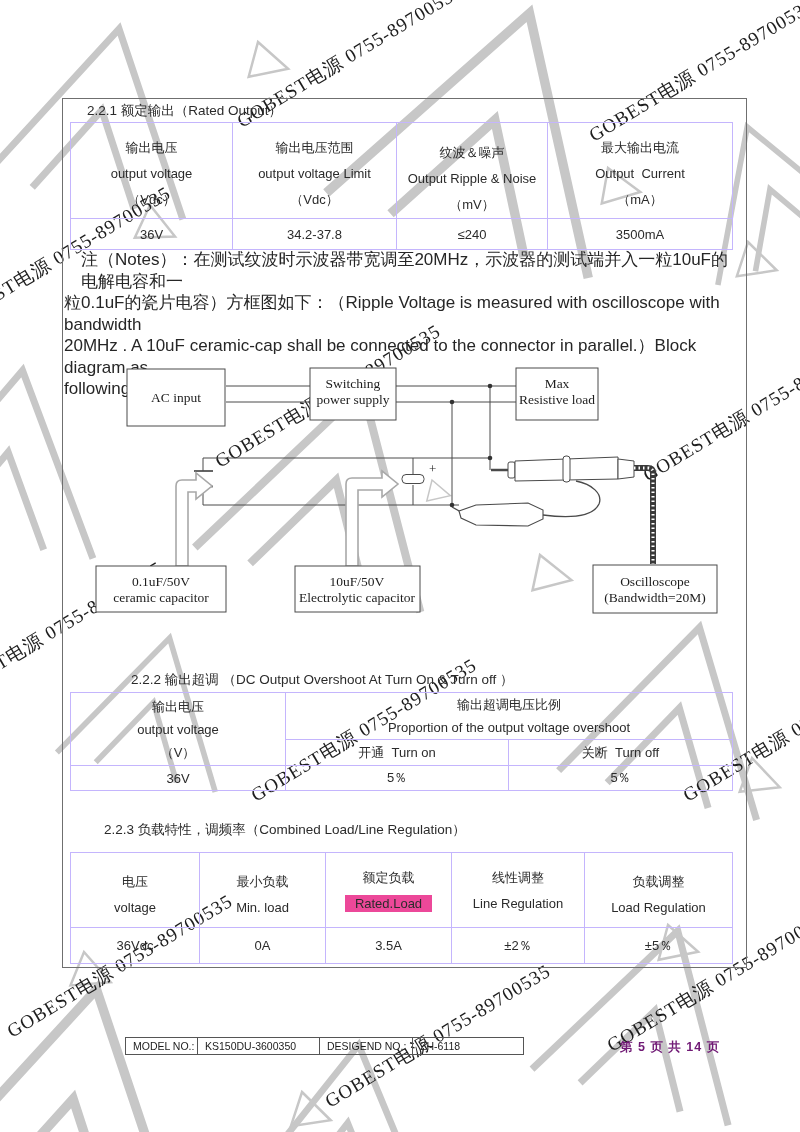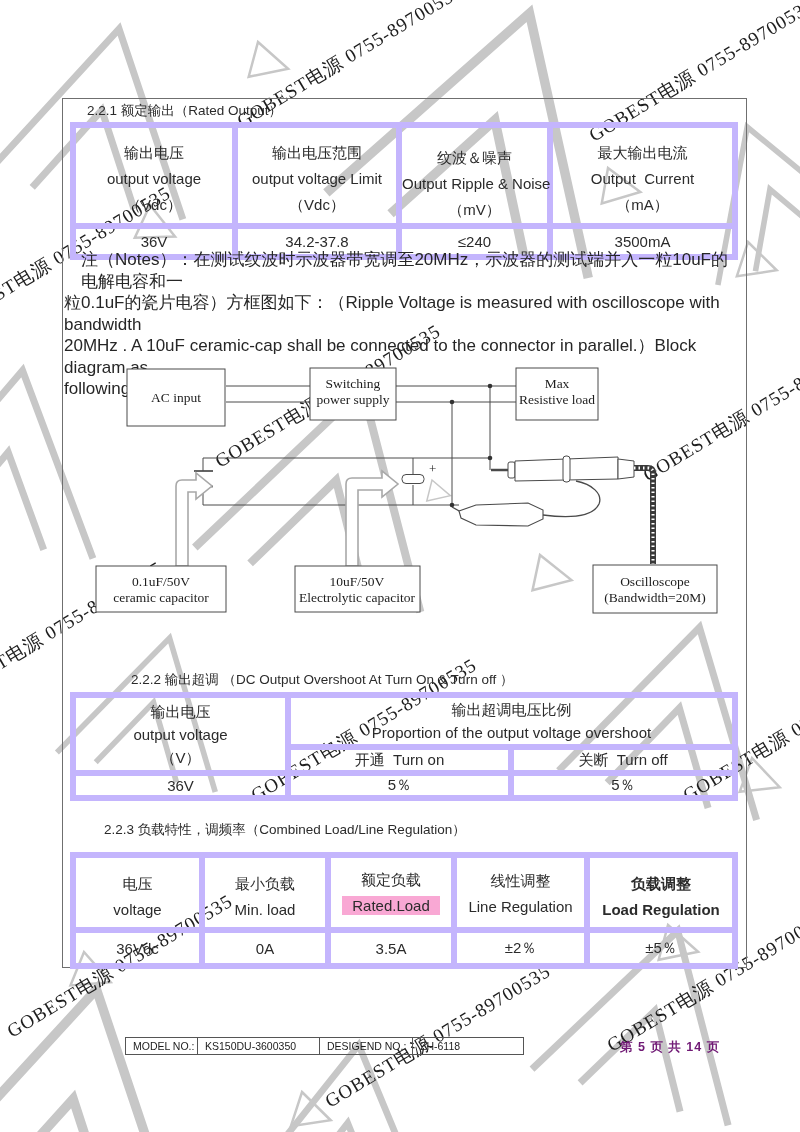--- a/index.html
+++ b/index.html
@@ -3,29 +3,29 @@
 <meta charset="utf-8">
 <style>
   html,body{margin:0;padding:0;}
   .page{position:relative;width:800px;height:1132px;background:#ffffff;overflow:hidden;
         font-family:"Liberation Sans", sans-serif;color:#2e2e2e;}
   .wm-layer{position:absolute;left:0;top:0;z-index:0;}
   .content{position:absolute;left:0;top:0;width:644px;height:1132px;z-index:1;}
   .frame{position:absolute;left:62px;top:98px;width:683px;height:868px;border:1px solid #6f6f6f;}
   .sec-title{position:absolute;font-size:13.5px;color:#2b2b2b;white-space:pre;}
   .t{position:absolute;border-collapse:collapse;table-layout:fixed;}
-  .t td{border:6px solid #c4b5fd;text-align:center;vertical-align:middle;padding:0;
-        font-size:15px;color:#2b2b2b;}
+  .t td{border:1px solid #c4b5fd;text-align:center;vertical-align:middle;padding:0;
+        font-size:13px;color:#2b2b2b;}
   .hcell{vertical-align:top;}
   .hline{line-height:26px;white-space:pre;}
   .hline2{line-height:23px;white-space:pre;}
   .val{white-space:pre;}
   .notes{position:absolute;left:64px;width:666px;font-size:17px;line-height:21.5px;color:#262626;}
   .notes .ind{padding-left:17px;}
-  .hl-bg{background:#f9a8d4;padding:1px 10px;}
+  .hl-bg{background:#ec4899;padding:1px 10px;}
   .ft{position:absolute;border-collapse:collapse;table-layout:fixed;}
   .ft td{border:1px solid #555;font-size:10.5px;color:#1c1c1c;text-align:left;
          padding:1px 0 1px 7px;white-space:pre;height:14px;}
   .page-info{position:absolute;left:620px;top:1039px;font-size:12.5px;color:#701a75;
              white-space:pre;letter-spacing:1px;font-weight:bold;}
   svg text{font-family:"Liberation Serif", serif;fill:#1d1d1d;}
 </style>
 </head>
 <body>
 
@@ -255,21 +255,21 @@
           <div class="hline">Min. load</div>
         </td>
         <td class="hcell" style="padding-top:1px;">
           <div class="hline">额定负载</div>
           <div class="hline"><span class="hl-bg">Rated.Load</span></div>
         </td>
         <td class="hcell" style="padding-top:2px;">
           <div class="hline">线性调整</div>
           <div class="hline">Line Regulation</div>
         </td>
-        <td class="hcell" style="padding-top:9px;font-weight:bold;">
+        <td class="hcell" style="padding-top:9px;">
           <div class="hline">负载调整</div>
           <div class="hline">Load Regulation</div>
         </td>
       </tr>
       <tr style="height:36px;">
         <td class="val">36Vdc</td>
         <td class="val">0A</td>
         <td class="val">3.5A</td>
         <td class="val">±2％</td>
         <td class="val">±5％</td>

